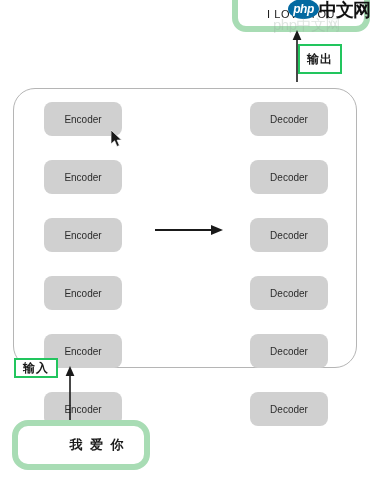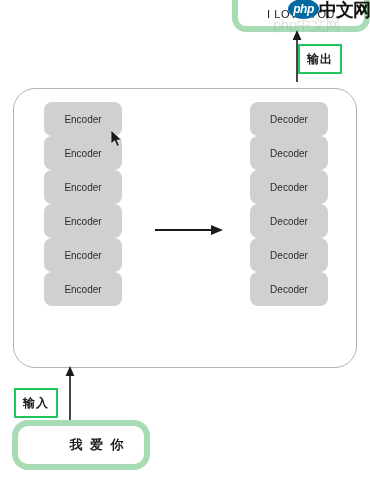--- a/index.html
+++ b/index.html
@@ -121,23 +121,23 @@
     letter-spacing: 1px;
   }
   #label-output {
     left: 298px;
     top: 44px;
     width: 44px;
     height: 30px;
   }
   #label-input {
     left: 14px;
-    top: 388px;
+    top: 358px;
     width: 44px;
-    height: 30px;
+    height: 20px;
   }
 
   
   .arrow {
     position: absolute;
   }
   #arrow-output {
     left: 290px;
     top: 30px;
     width: 14px;
@@ -169,21 +169,21 @@
     background: #ffffff;
   }
 
   
   .stack {
     position: absolute;
     top: 13px;
     width: 78px;
     display: flex;
     flex-direction: column;
-    gap: 0;
+    gap: 24px;
   }
   #encoder-stack { left: 30px; }
   #decoder-stack { left: 236px; text-align: right; }
 
   .block {
     box-sizing: border-box;
     width: 78px;
     height: 34px;
     background: #d0d0d0;
     border-radius: 8px;

